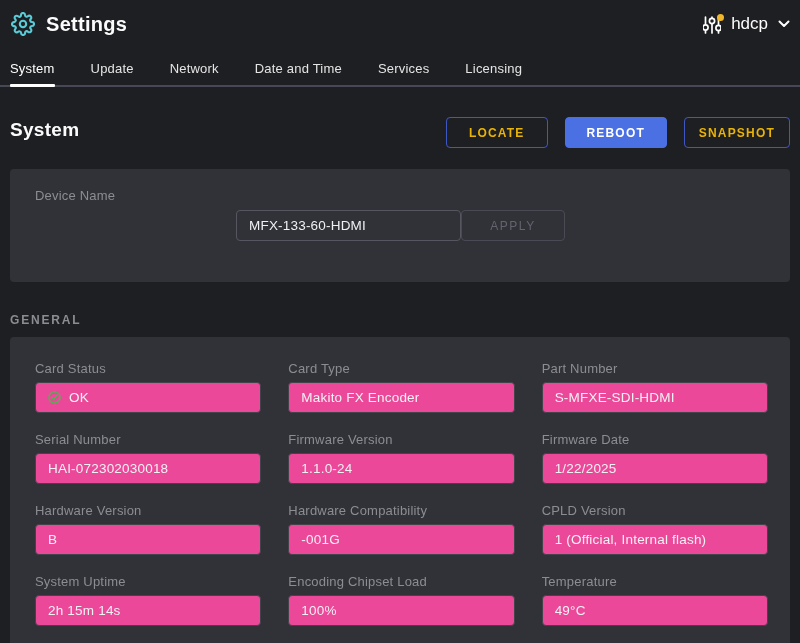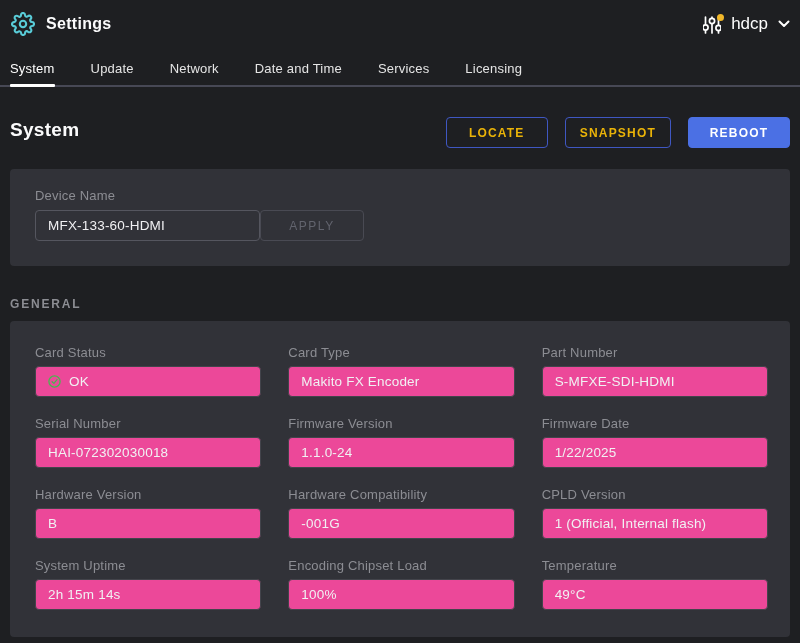--- a/index.html
+++ b/index.html
@@ -13,21 +13,21 @@
 
   
   .app-header {
     display: flex;
     align-items: center;
     height: 48px;
     padding: 0 10px 0 11px;
   }
   .app-header .gear-wrap { width: 24px; height: 24px; flex: 0 0 auto; }
   .app-title {
-    font-size: 16px;
+    font-size: 20px;
     font-weight: bold;
     letter-spacing: 0.3px;
     color: #fbfbfc;
     margin-left: 11px;
   }
   .header-right {
     margin-left: auto;
     display: flex;
     align-items: center;
     cursor: pointer;
@@ -119,33 +119,33 @@
     color: #ffffff;
   }
 
   
   .card {
     background: #313238;
     border-radius: 4px;
   }
   .device-card {
     margin-top: 21px;
-    padding: 20px 24px 25px 25px;
+    padding: 20px 24px 41px 25px;
   }
   .field-label {
     font-size: 13px;
     line-height: 13px;
     color: #8c8d93;
     letter-spacing: 0.2px;
     font-weight: 500;
   }
   .device-row {
     display: flex;
     align-items: center;
-    justify-content: flex-start;
+    justify-content: center;
     margin-top: 8px;
   }
   .text-input {
     width: 225px;
     height: 31px;
     background: transparent;
     border: 1px solid #55565f;
     border-radius: 4px;
     color: #f0f0f2;
     font-family: inherit;
@@ -249,22 +249,22 @@
 
   <button class="tab">Licensing</button>
 </nav>
 
 <main class="main">
 
   <div class="page-head">
     <h1 class="page-title">System</h1>
     <div class="actions">
       <button class="btn btn-outline-blue">LOCATE</button>
+      <button class="btn btn-solid-blue">REBOOT</button>
       <button class="btn btn-outline-blue">SNAPSHOT</button>
-      <button class="btn btn-solid-blue">REBOOT</button>
     </div>
   </div>
 
   <section class="card device-card">
     <div class="field-label">Device Name</div>
     <div class="device-row">
       <input class="text-input" type="text" value="MFX-133-60-HDMI" style="">
       <button class="btn-apply" disabled="">APPLY</button>
     </div>
   </section>

